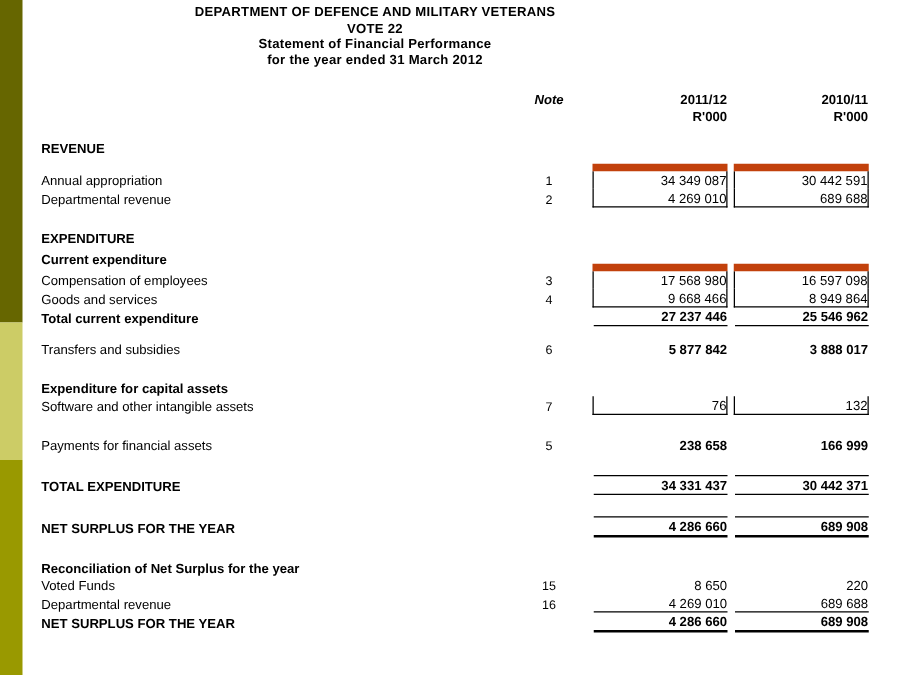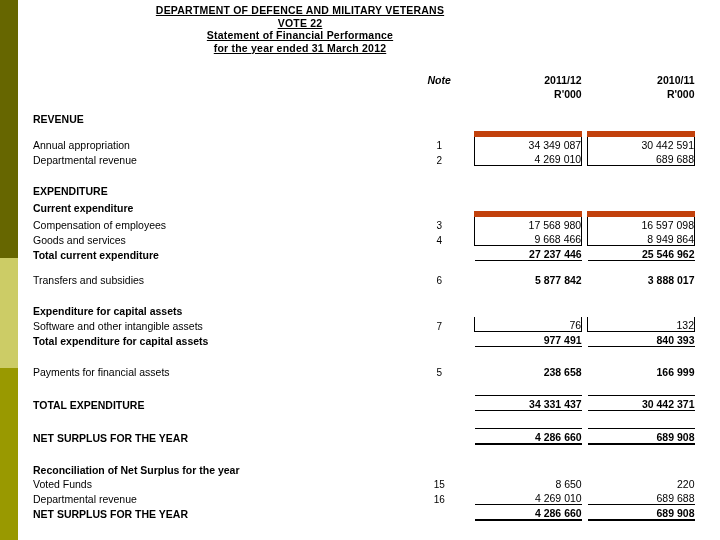--- a/index.html
+++ b/index.html
@@ -28,21 +28,20 @@
   #seg-top    { height: 258px; }
   #seg-mid    { height: 110px; }
   #seg-bottom { height: 172px; }
 
   #page {
     position: absolute;
     left: 0;
     top: 0;
     width: 600px;
     height: 540px;
-    text-decoration: underline;
   }
 
   
   #title-block {
     text-align: center;
     padding-top: 4px;
     font-size: 10.5px;
     font-weight: bold;
     line-height: 12.6px;
     letter-spacing: 0.02em;
@@ -255,28 +254,20 @@
           <td></td>
       </tr>
       <tr>
         <td class="label">Software and other intangible assets</td>
         <td class="note">7</td>
         <td></td>
         <td class="val box-l box-r box-b">76</td>
         <td></td>
         <td class="val box-l box-r box-b">132</td>
       </tr>
-      <tr>
-        <td class="label bold">Total expenditure for capital assets</td>
-        <td></td>
-          <td></td>
-        <td class="val bold rule-bottom">977 491</td>
-        <td></td>
-        <td class="val bold rule-bottom">840 393</td>
-      </tr>
 
       <tr class="spacer">
           <td colspan="6"></td>
         </tr>
       <tr class="spacer-sm">
           <td colspan="6"></td>
         </tr>
 
       <tr>
         <td class="label">Payments for financial assets</td>

